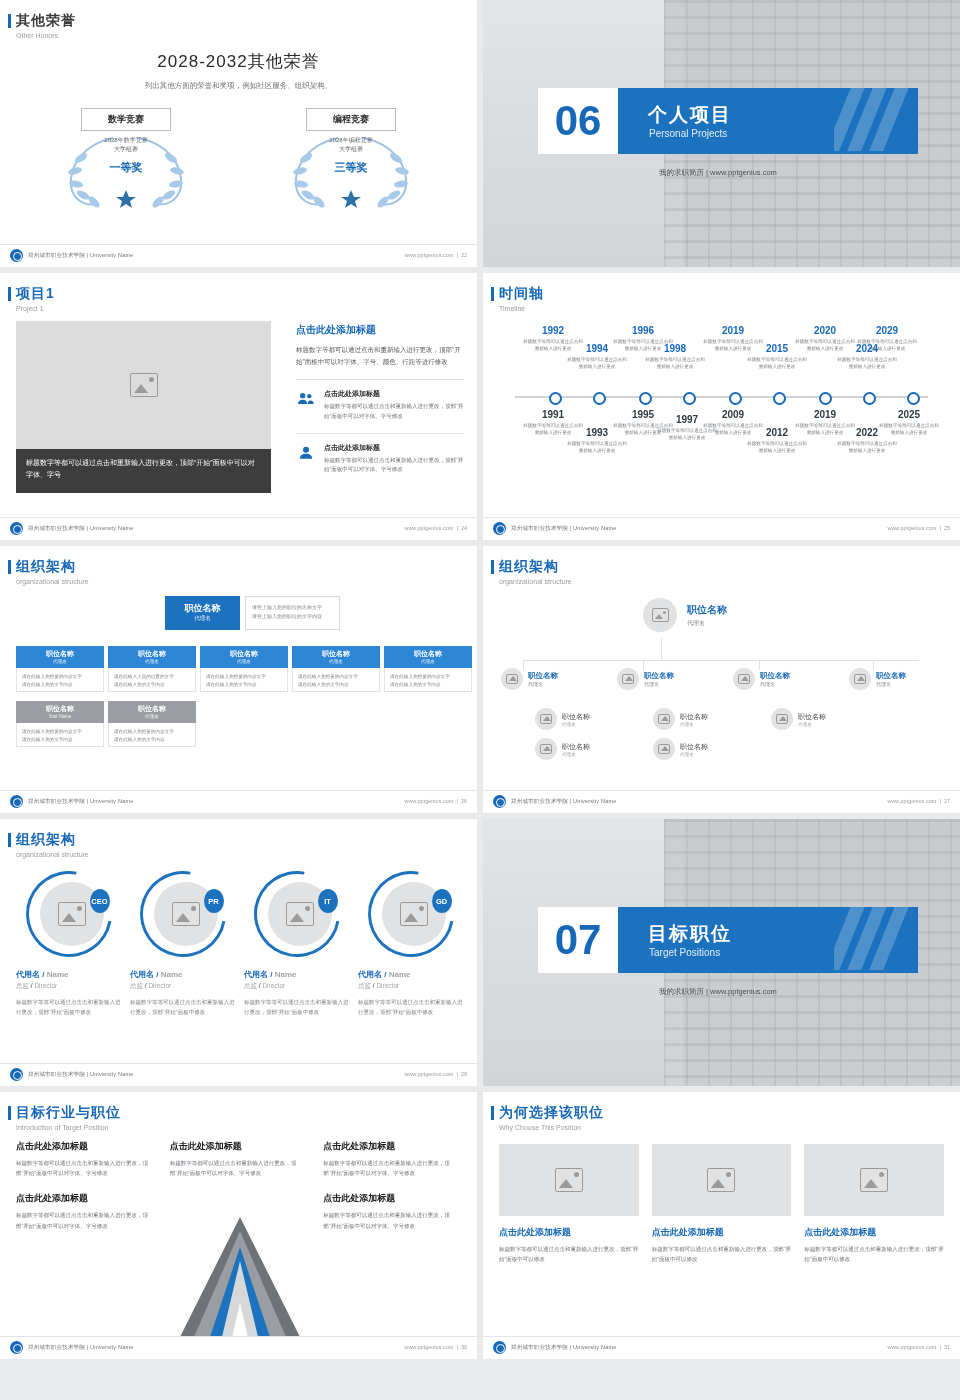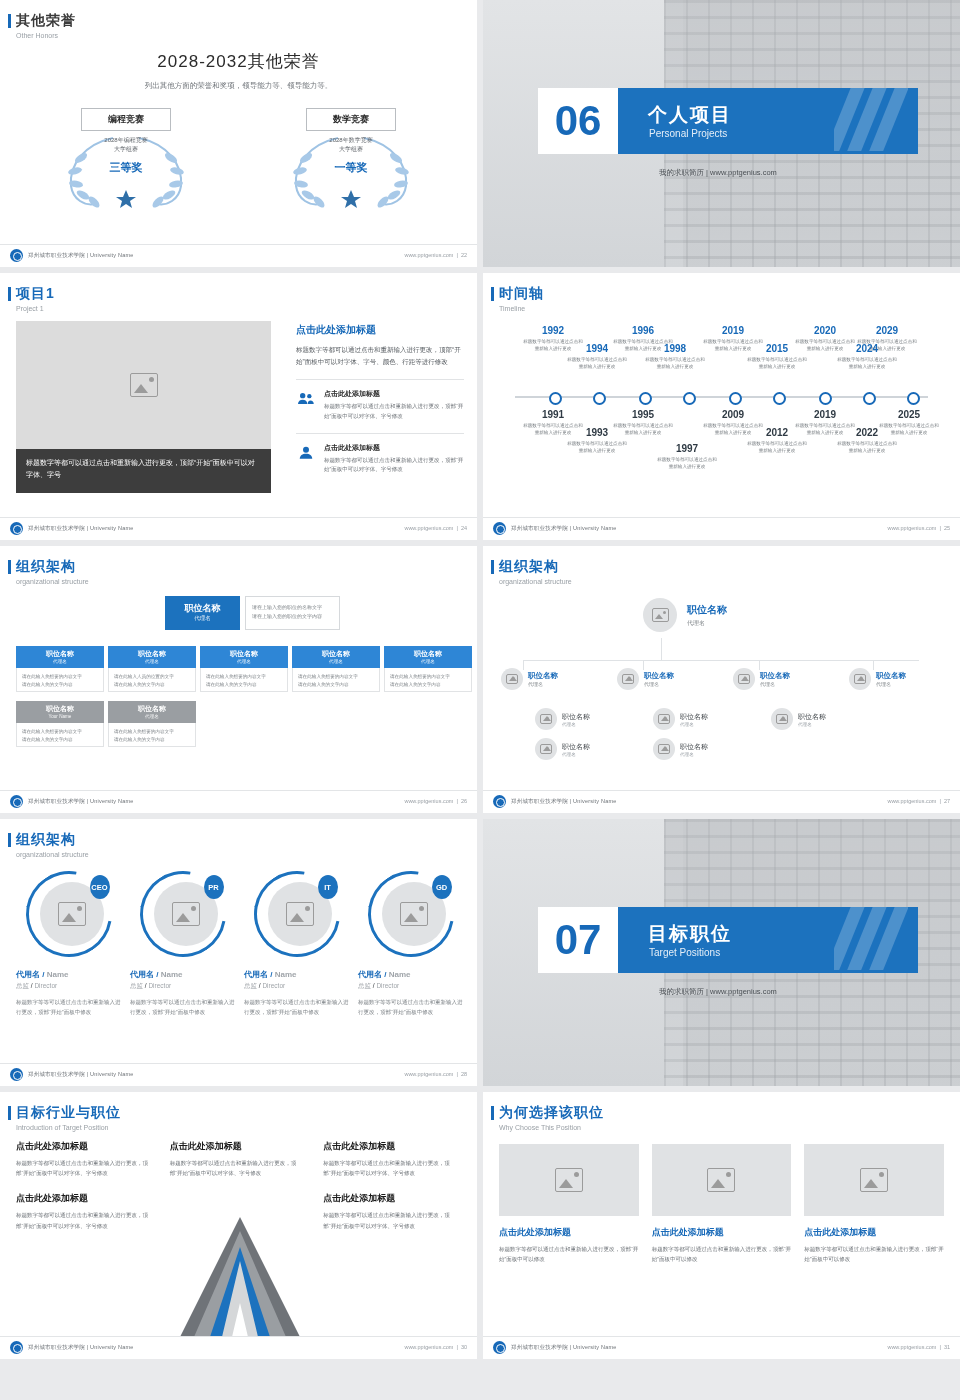--- a/index.html
+++ b/index.html
@@ -95,21 +95,21 @@
   .o27sub .a{font-size:7px;color:#3b4045;}
   .o27sub .b{font-size:4.6px;color:#9aa0a6;}
   .lineh{position:absolute;background:#dfe2e5;height:1px;}
   .linev{position:absolute;background:#dfe2e5;width:1px;}
   
   .o28{position:absolute;left:16px;top:52px;display:flex;gap:9px;}
   .o28 .col{width:105px;}
   .o28 .ring{position:relative;width:86px;height:86px;margin:0 auto;}
   .o28 .ring .outer{position:absolute;inset:0;border-radius:50%;border:3px solid #1c72be;border-right-color:transparent;transform:rotate(-35deg);}
   .o28 .ring .inner{position:absolute;left:14px;top:11px;width:64px;height:64px;border-radius:50%;background:#e0e2e4;display:flex;align-items:center;justify-content:center;}
-  .o28 .badge{position:absolute;right:2px;top:4px;width:20px;height:24px;border-radius:50%;background:#1c72be;color:#fff;font-size:7.5px;font-weight:bold;display:flex;align-items:center;justify-content:center;}
+  .o28 .badge{position:absolute;right:2px;top:18px;width:20px;height:24px;border-radius:50%;background:#1c72be;color:#fff;font-size:7.5px;font-weight:bold;display:flex;align-items:center;justify-content:center;}
   .o28 .nm{margin-top:12px;font-size:8px;font-weight:bold;color:#1769b8;}
   .o28 .nm span{color:#a0a5aa;font-weight:bold;}
   .o28 .ps{font-size:6.5px;color:#3b4045;margin-top:2px;}
   .o28 .ps span{color:#a0a5aa;}
   .o28 .bd{margin-top:7px;font-size:5.5px;color:#7b8085;line-height:1.8;}
   
   .t30{position:absolute;left:16px;right:16px;top:48px;display:grid;grid-template-columns:repeat(3,1fr);gap:14px 16px;}
   .t30 .cell .h{font-size:9px;font-weight:bold;color:#1a1a1a;}
   .t30 .cell .b{margin-top:5px;font-size:5.5px;color:#6d7277;line-height:1.85;}
   .road{position:absolute;left:140px;bottom:22px;width:200px;height:120px;overflow:hidden;}
@@ -125,23 +125,48 @@
 <div class="grid">
 
   <div class="slide">
     <div class="bar"></div>
     <div class="ttl dark">
       <div class="cn">其他荣誉</div>
       <div class="en">Other Honors</div>
     </div>
     <div class="h22title">
       <div class="t">2028-2032其他荣誉</div>
-      <div class="s">列出其他方面的荣誉和奖项，领导能力等、领导能力等。</div>
+      <div class="s">列出其他方面的荣誉和奖项，例如社区服务、组织架构。</div>
     </div>
     <div class="laurel-wrap">
+      <div class="laurel">
+        <svg width="150" height="82" viewBox="0 0 150 82">
+          <g fill="none" stroke="#9fc3e4" stroke-width="2">
+            <path d="M62 10 C34 16 18 36 20 58 C22 72 34 78 44 76"></path>
+            <path d="M88 10 C116 16 132 36 130 58 C128 72 116 78 106 76"></path>
+          </g>
+          <g fill="#a8c9e8">
+            <ellipse cx="30" cy="30" rx="7" ry="3.4" transform="rotate(-35 30 30)"></ellipse>
+            <ellipse cx="24" cy="43" rx="7" ry="3.4" transform="rotate(-15 24 43)"></ellipse>
+            <ellipse cx="25" cy="56" rx="7" ry="3.4" transform="rotate(10 25 56)"></ellipse>
+            <ellipse cx="32" cy="67" rx="7" ry="3.4" transform="rotate(30 32 67)"></ellipse>
+            <ellipse cx="43" cy="74" rx="7" ry="3.4" transform="rotate(45 43 74)"></ellipse>
+            <ellipse cx="120" cy="30" rx="7" ry="3.4" transform="rotate(35 120 30)"></ellipse>
+            <ellipse cx="126" cy="43" rx="7" ry="3.4" transform="rotate(15 126 43)"></ellipse>
+            <ellipse cx="125" cy="56" rx="7" ry="3.4" transform="rotate(-10 125 56)"></ellipse>
+            <ellipse cx="118" cy="67" rx="7" ry="3.4" transform="rotate(-30 118 67)"></ellipse>
+            <ellipse cx="107" cy="74" rx="7" ry="3.4" transform="rotate(-45 107 74)"></ellipse>
+          </g>
+          <polygon points="75,62 78,69 85,69 79,73 81,80 75,76 69,80 71,73 65,69 72,69" fill="#2f6fa8"></polygon>
+        </svg>
+        <div class="capbox">数学竞赛</div>
+        <div class="desc" style="white-space:pre-line">2028年数学竞赛
+大学组赛</div>
+        <div class="prize">一等奖</div>
+      </div>
       <div class="laurel">
         <svg width="150" height="82" viewBox="0 0 150 82">
           <g fill="none" stroke="#9fc3e4" stroke-width="2">
             <path d="M62 10 C34 16 18 36 20 58 C22 72 34 78 44 76"></path>
             <path d="M88 10 C116 16 132 36 130 58 C128 72 116 78 106 76"></path>
           </g>
           <g fill="#a8c9e8">
             <ellipse cx="30" cy="30" rx="7" ry="3.4" transform="rotate(-35 30 30)"></ellipse>
             <ellipse cx="24" cy="43" rx="7" ry="3.4" transform="rotate(-15 24 43)"></ellipse>
             <ellipse cx="25" cy="56" rx="7" ry="3.4" transform="rotate(10 25 56)"></ellipse>
@@ -153,45 +178,20 @@
             <ellipse cx="118" cy="67" rx="7" ry="3.4" transform="rotate(-30 118 67)"></ellipse>
             <ellipse cx="107" cy="74" rx="7" ry="3.4" transform="rotate(-45 107 74)"></ellipse>
           </g>
           <polygon points="75,62 78,69 85,69 79,73 81,80 75,76 69,80 71,73 65,69 72,69" fill="#2f6fa8"></polygon>
         </svg>
         <div class="capbox">编程竞赛</div>
         <div class="desc" style="white-space:pre-line">2028年编程竞赛
 大学组赛</div>
         <div class="prize">三等奖</div>
       </div>
-      <div class="laurel">
-        <svg width="150" height="82" viewBox="0 0 150 82">
-          <g fill="none" stroke="#9fc3e4" stroke-width="2">
-            <path d="M62 10 C34 16 18 36 20 58 C22 72 34 78 44 76"></path>
-            <path d="M88 10 C116 16 132 36 130 58 C128 72 116 78 106 76"></path>
-          </g>
-          <g fill="#a8c9e8">
-            <ellipse cx="30" cy="30" rx="7" ry="3.4" transform="rotate(-35 30 30)"></ellipse>
-            <ellipse cx="24" cy="43" rx="7" ry="3.4" transform="rotate(-15 24 43)"></ellipse>
-            <ellipse cx="25" cy="56" rx="7" ry="3.4" transform="rotate(10 25 56)"></ellipse>
-            <ellipse cx="32" cy="67" rx="7" ry="3.4" transform="rotate(30 32 67)"></ellipse>
-            <ellipse cx="43" cy="74" rx="7" ry="3.4" transform="rotate(45 43 74)"></ellipse>
-            <ellipse cx="120" cy="30" rx="7" ry="3.4" transform="rotate(35 120 30)"></ellipse>
-            <ellipse cx="126" cy="43" rx="7" ry="3.4" transform="rotate(15 126 43)"></ellipse>
-            <ellipse cx="125" cy="56" rx="7" ry="3.4" transform="rotate(-10 125 56)"></ellipse>
-            <ellipse cx="118" cy="67" rx="7" ry="3.4" transform="rotate(-30 118 67)"></ellipse>
-            <ellipse cx="107" cy="74" rx="7" ry="3.4" transform="rotate(-45 107 74)"></ellipse>
-          </g>
-          <polygon points="75,62 78,69 85,69 79,73 81,80 75,76 69,80 71,73 65,69 72,69" fill="#2f6fa8"></polygon>
-        </svg>
-        <div class="capbox">数学竞赛</div>
-        <div class="desc" style="white-space:pre-line">2028年数学竞赛
-大学组赛</div>
-        <div class="prize">一等奖</div>
-      </div>
     </div>
     <div class="footer">
       <div class="logo"></div>
       <div class="fname">郑州城市职业技术学院 | University Name</div>
       <div class="fright"><span>www.pptgenius.com</span> &nbsp;|&nbsp; <span>22</span></div>
     </div>
   </div>
 
   <div class="slide slide-dark">
     <div class="cover">
@@ -325,21 +325,21 @@
       </div>
       <div class="itm low" style="left:372px;top:88px">
         <div class="y">2025</div>
         <div class="d">标题数字等都可以通过点击和重新输入进行更改</div>
       </div>
 
       <div class="itm low" style="left:60px;top:106px">
         <div class="y">1993</div>
         <div class="d">标题数字等都可以通过点击和重新输入进行更改</div>
       </div>
-      <div class="itm low" style="left:150px;top:122px">
+      <div class="itm low" style="left:150px;top:93px">
         <div class="y">1997</div>
         <div class="d">标题数字等都可以通过点击和重新输入进行更改</div>
       </div>
       <div class="itm low" style="left:240px;top:106px">
         <div class="y">2012</div>
         <div class="d">标题数字等都可以通过点击和重新输入进行更改</div>
       </div>
       <div class="itm low" style="left:330px;top:106px">
         <div class="y">2022</div>
         <div class="d">标题数字等都可以通过点击和重新输入进行更改</div>

